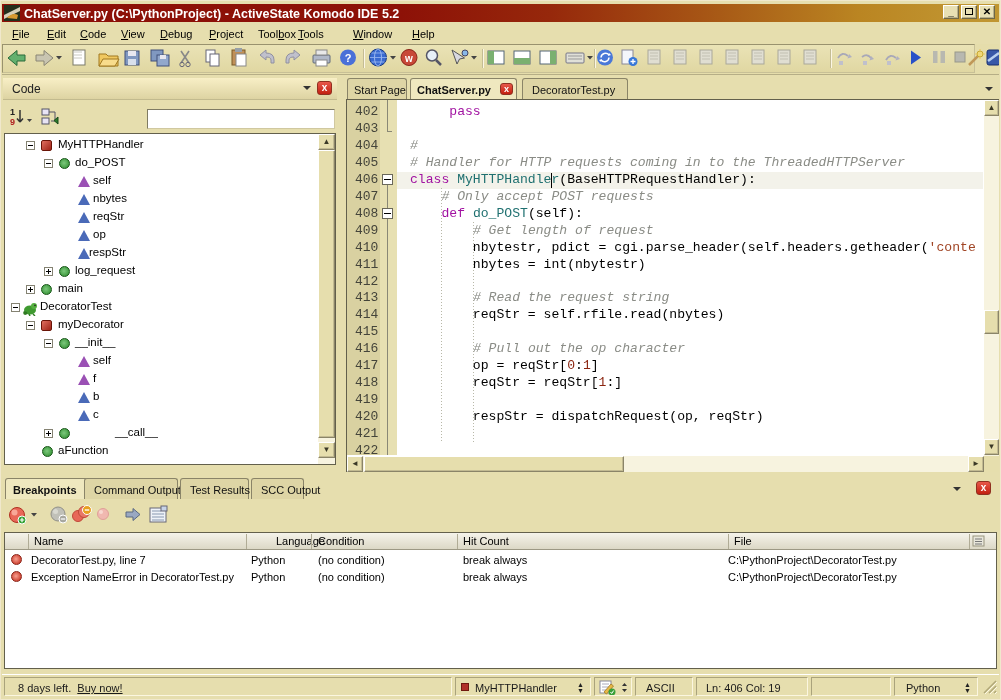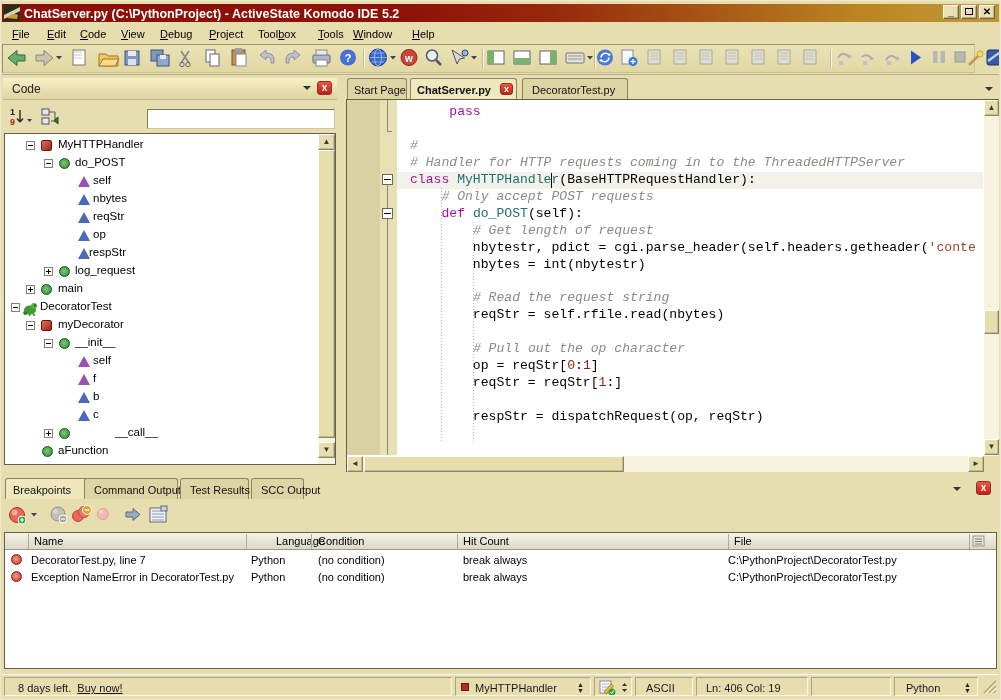--- a/index.html
+++ b/index.html
@@ -118,21 +118,21 @@
 </div>
 
 <div id="menubar">
  <div class="mi" style="left:10px;"><u>F</u>ile</div>
  <div class="mi" style="left:45px;"><u>E</u>dit</div>
  <div class="mi" style="left:78px;"><u>C</u>ode</div>
  <div class="mi" style="left:119px;"><u>V</u>iew</div>
  <div class="mi" style="left:158px;"><u>D</u>ebug</div>
  <div class="mi" style="left:207px;"><u>P</u>roject</div>
  <div class="mi" style="left:256px;">Tool<u>b</u>ox</div>
- <div class="mi" style="left:316px;"><u>T</u>ools</div>
+ <div class="mi" style="left:296px;"><u>T</u>ools</div>
  <div class="mi" style="left:351px;"><u>W</u>indow</div>
  <div class="mi" style="left:410px;"><u>H</u>elp</div>
 </div>
 
 <div id="toolbar"><div id="tbbox"></div><svg width="997" height="30" id="tbsvg" style="position:relative;">
 <path d="M23 11 h-8 v-4.5 l-9 7.5 9 7.5 v-4.5 h8 z" fill="#63b06e" stroke="#2a6a3a"></path>
 <path d="M34 11 h8 v-4.5 l9 7.5 -9 7.5 v-4.5 h-8 z" fill="#c9c5b1" stroke="#8a8674"></path>
 <path d="M54 12 l6 0 -3 3.5 z" fill="#444"></path>
 <rect x="71" y="6" width="12" height="15" fill="#fff" stroke="#7a7a6a"></rect>
       <path d="M72 8 h8 M72 11 h8 M72 14 h8" stroke="#c8c8c0" stroke-width="1"></path>
@@ -363,20 +363,41 @@
     <span class="redx abs" style="right:3px;top:4px;width:13px;height:12px;line-height:10px;font-size:9px;">x</span>
       </div>
   <div class="tab" style="left:176px;width:106px;">
         <span class="tt">DecoratorTest.py</span>
       </div>
   <div class="abs" style="right:6px;top:9px;width:0;height:0;border-left:4px solid transparent;border-right:4px solid transparent;border-top:4px solid #333;"></div>
  </div>
  <div id="edmain">
   <div id="gutter"></div>
   <div id="foldcol"></div>
+  <div id="lnums">402
+403
+404
+405
+406
+407
+408
+409
+410
+411
+412
+413
+414
+415
+416
+417
+418
+419
+420
+421
+422</div>
   <div id="code">
     <div id="curline"></div>
     <div class="abs" style="left:44px;top:88px;width:1px;height:255px;background-image:repeating-linear-gradient(#b8b8a8 0 1px,transparent 1px 3px);"></div>
     <div class="abs" style="left:76px;top:122px;width:1px;height:221px;background-image:repeating-linear-gradient(#b8b8a8 0 1px,transparent 1px 3px);"></div>
     <div id="codetext"><span class="kw">     pass</span>
 
 <span class="cm">#</span>
 <span class="cm"># Handler for HTTP requests coming in to the ThreadedHTTPServer</span>
 <span class="kw">class</span> <span class="cn">MyHTTPHandler</span>(BaseHTTPRequestHandler):
     <span class="cm"># Only accept POST requests</span>
@@ -412,21 +433,21 @@
   <div class="sb" style="left:0px;top:356px;width:637px;height:16px;"></div>
   <div class="sbb" style="left:0px;top:356px;width:16px;height:16px;">◄</div>
   <div class="sbb" style="left:17px;top:356px;width:260px;height:16px;"></div>
   <div class="sbb" style="left:621px;top:356px;width:16px;height:16px;">►</div>
   <div class="abs" style="left:637px;top:356px;width:15px;height:16px;background:#e6dead;"></div>
  </div>
 </div>
 
 <div id="botpanel">
  <div id="bptabs">
-  <div class="tab active" style="left:3px;width:90px;font-weight:normal;">
+  <div class="tab active" style="left:3px;width:90px;font-weight:bold;">
         <span class="tt" style="left:7px;">Breakpoints</span>
       </div>
   <div class="tab" style="left:82px;width:94px;">
         <span class="tt">Command Output</span>
       </div>
   <div class="tab" style="left:178px;width:69px;">
         <span class="tt">Test Results</span>
       </div>
   <div class="tab" style="left:249px;width:53px;">
         <span class="tt">SCC Output</span>

